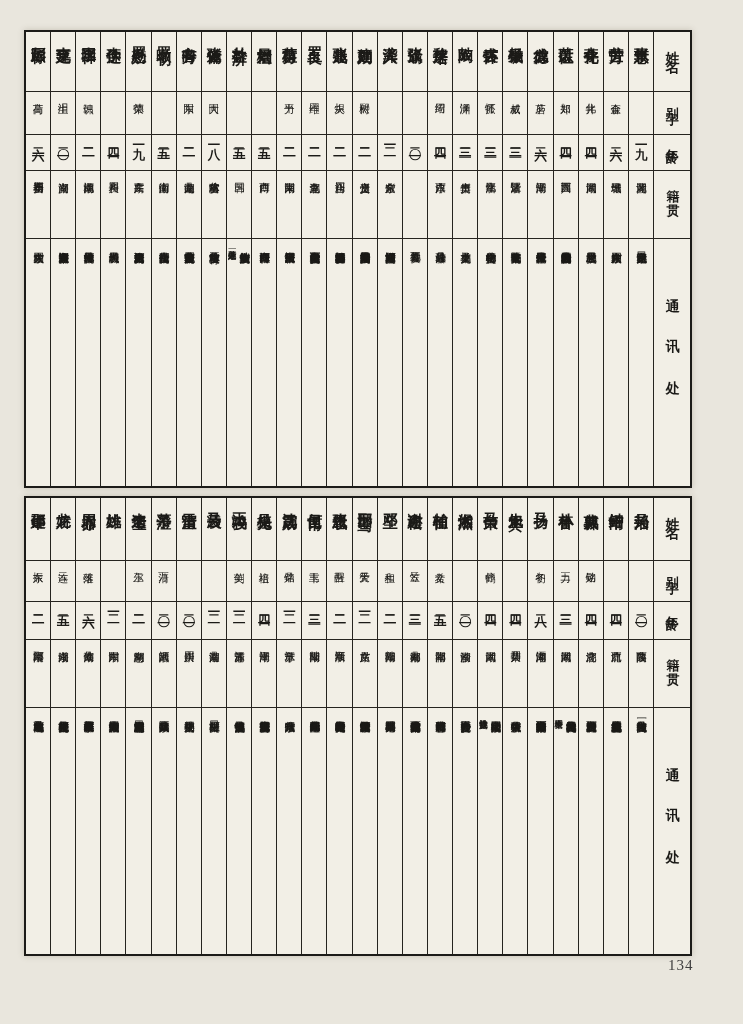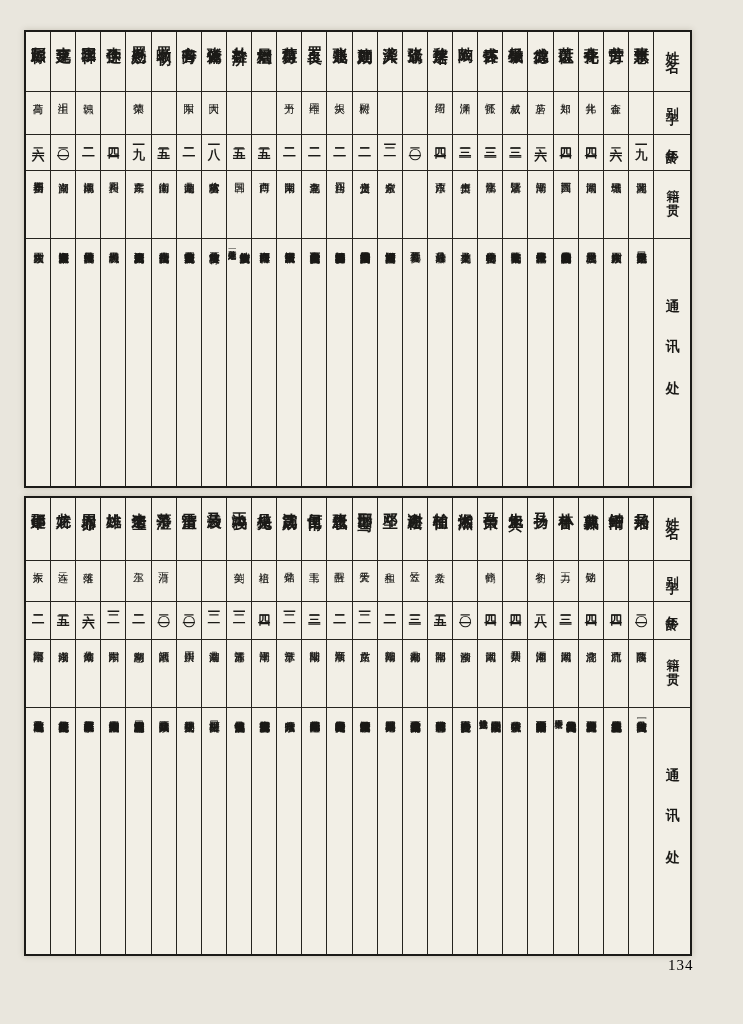--- a/index.html
+++ b/index.html
@@ -47,21 +47,21 @@
   .addr-note{font-size:8.5px;line-height:10px;}
   
   .hcell .vtext{font-weight:700;}
   .h-name .vtext{font-size:14px;letter-spacing:9px;padding-top:8px;}
   .h-zi .vtext{font-size:13px;letter-spacing:4px;padding-top:5px;}
   .h-age .vtext{font-size:13px;letter-spacing:1px;padding-top:4px;}
   .h-native .vtext{font-size:13px;letter-spacing:14px;padding-top:9px;}
   .h-addr .vtext{font-size:14px;letter-spacing:42px;padding-top:42px;}
   .page-number{
     position:absolute;top:957px;left:668px;
-    font-size:15px;letter-spacing:1px;color:#000000;
+    font-size:15px;letter-spacing:1px;color:#404040;
     font-family:"Liberation Serif","DejaVu Serif",serif;
   }
 </style>
 </head>
 <body>
 
 <div class="scan-table" id="table-top">
   <div class="col header-col">
     <div class="cell hcell h-name r-name">
         <span class="vtext">姓名</span>

